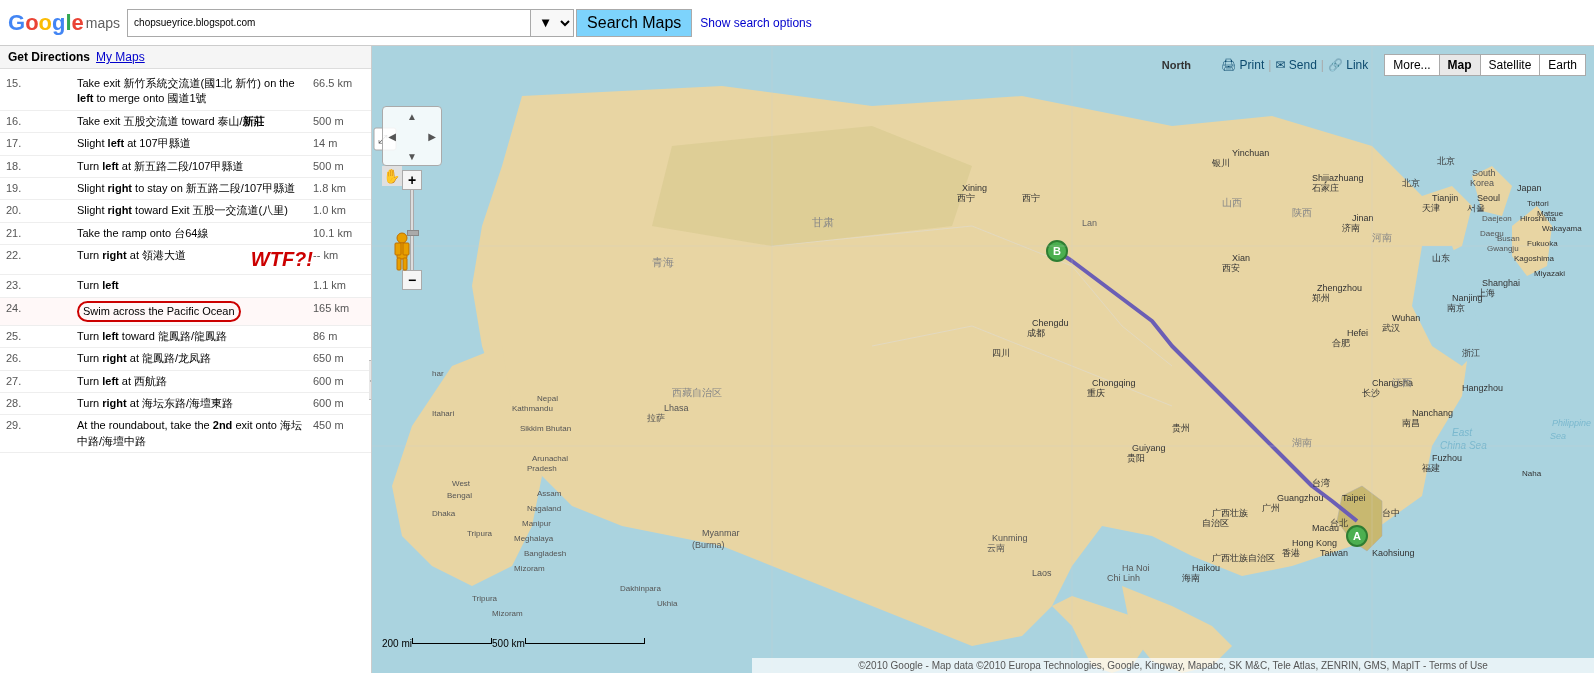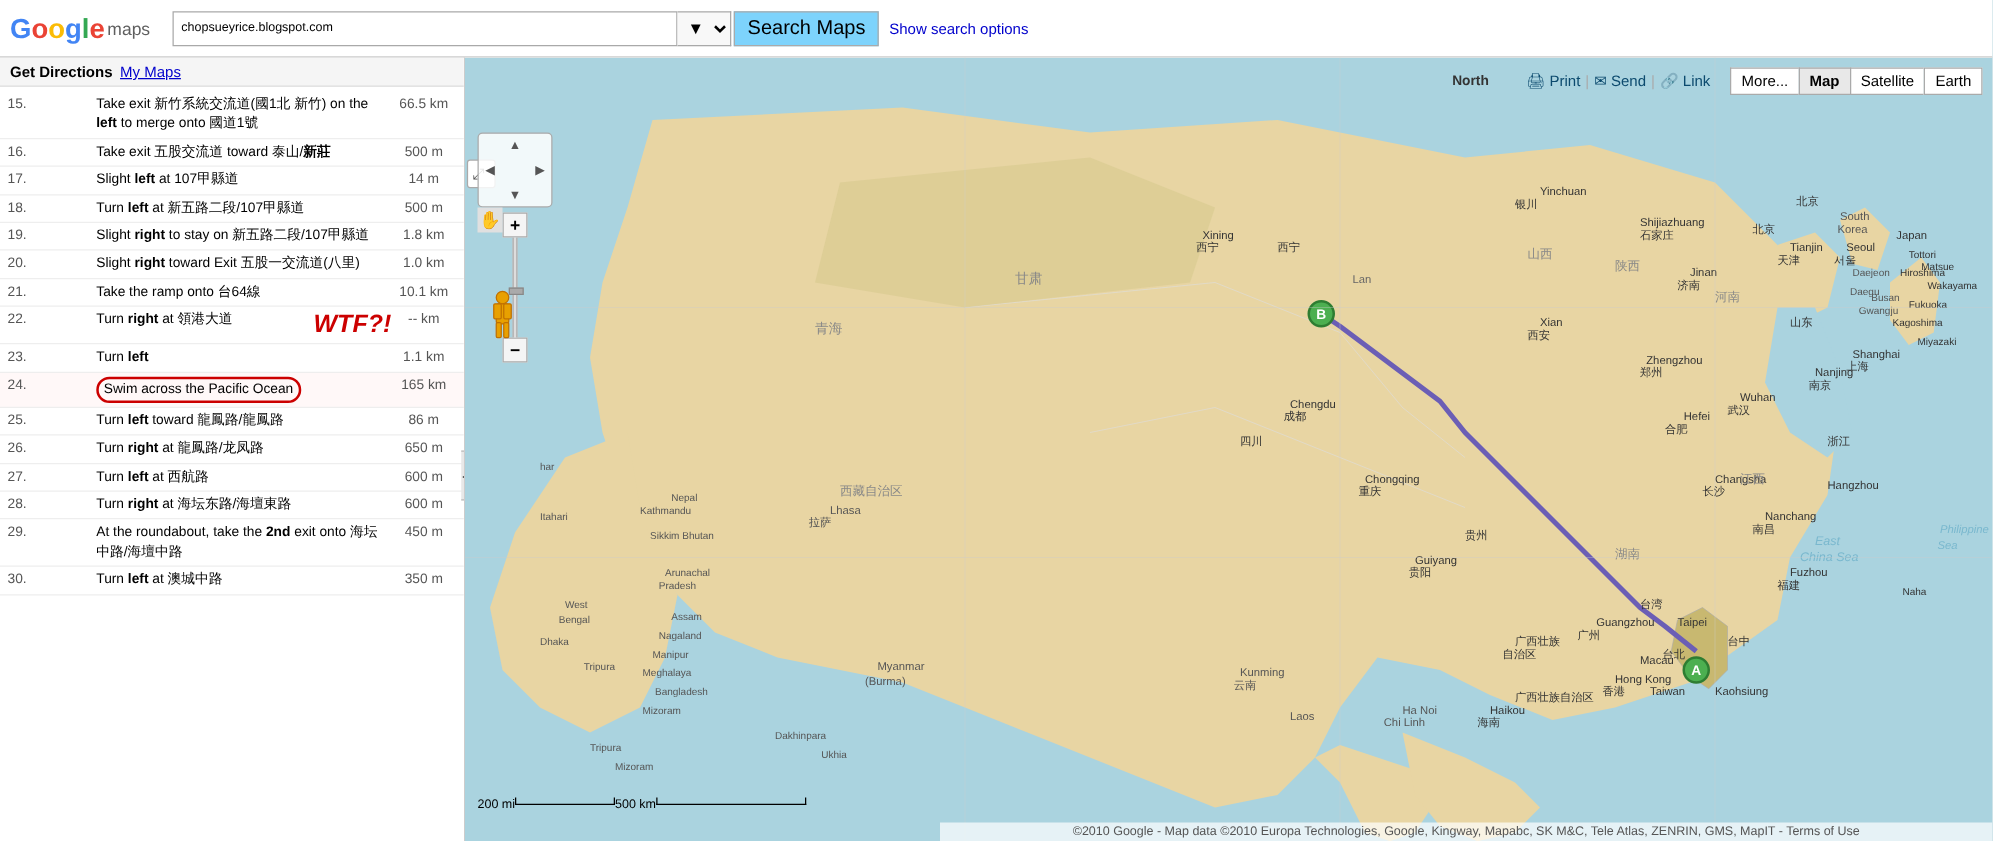--- a/index.html
+++ b/index.html
@@ -10,21 +10,21 @@
       display: flex;
       align-items: center;
       background: #fff;
       border-bottom: 1px solid #ccc;
       padding: 6px 8px;
       height: 46px;
     }
     #logo {
       display: flex;
       align-items: center;
-      margin-right: 18px;
+      margin-right: 7px;
       justify-content: center;
     }
     .logo-google {
       font-size: 22px;
       font-weight: bold;
     }
     .logo-g { color: #4285F4; }
     .logo-o1 { color: #EA4335; }
     .logo-o2 { color: #FBBC05; }
     .logo-g2 { color: #4285F4; }
@@ -115,21 +115,21 @@
     }
     .dir-text {
       flex: 1;
       font-size: 11px;
       line-height: 1.4;
       margin-left: 47px;
     }
     .dir-text b { font-weight: bold; }
     .dir-dist {
       min-width: 52px;
-      text-align: center;
+      text-align: left;
       color: #555;
       font-size: 11px;
       padding-top: 1px;
     }
 
     .highlight-swim {
       background: #fff8f8;
     }
     .swim-circle {
       display: inline-block;
@@ -442,25 +442,20 @@
         <div class="dir-item">
           <span class="dir-num">28.</span>
           <span class="dir-text">Turn <b>right</b> at 海坛东路/海壇東路</span>
           <span class="dir-dist">600 m</span>
         </div>
         <div class="dir-item">
           <span class="dir-num">29.</span>
           <span class="dir-text">At the roundabout, take the <b>2nd</b> exit onto 海坛中路/海壇中路</span>
           <span class="dir-dist">450 m</span>
         </div>
-        <div class="dir-item">
-          <span class="dir-num">30.</span>
-          <span class="dir-text">Turn <b>left</b> at 澳城中路</span>
-          <span class="dir-dist">350 m</span>
-        </div>
       </div>
 
     <div id="collapse-handle">
       <span>◀</span>
     </div>
   </div>
 
   <div id="map-area">
 
     <div style="position:absolute;top:8px;right:8px;z-index:30;display:flex;align-items:center;gap:0;">

